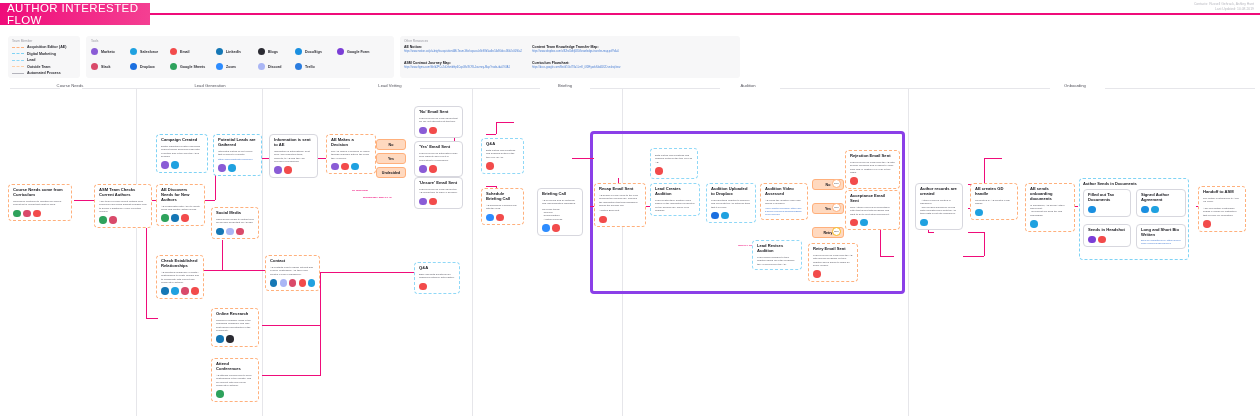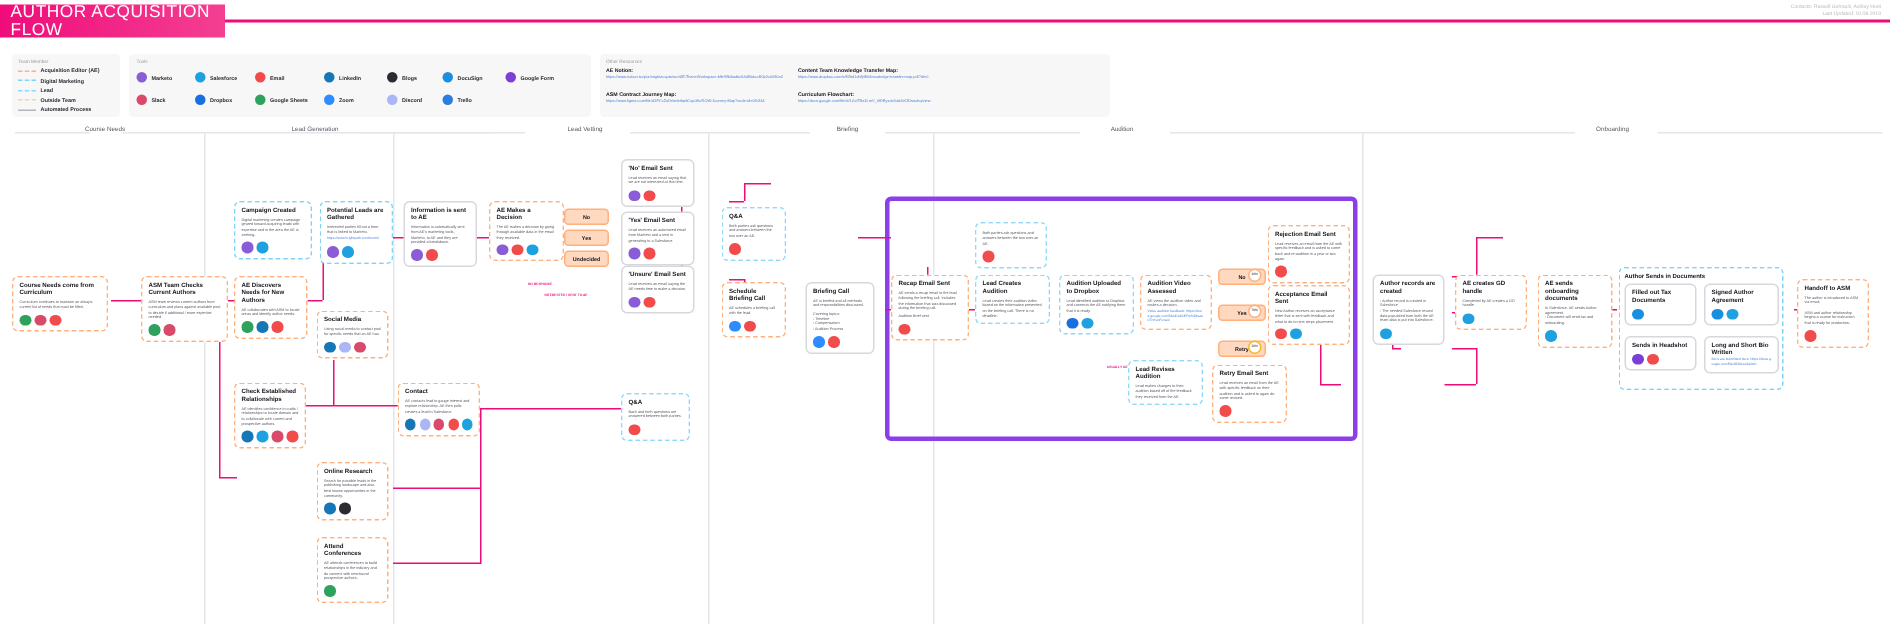--- a/index.html
+++ b/index.html
@@ -62,21 +62,21 @@
   
   .conn { position:absolute; background:#ef0c7a; }
   .ch { height:1px; }
   .cv { width:1px; }
   .elbl { position:absolute; font-size:2.2px; color:#ef0c7a; font-weight:bold; }
 </style>
 </head>
 <body>
 
 <div id="title-bar">
-  <span class="t">AUTHOR ACQUISITION FLOW</span>
+  <span class="t">AUTHOR INTERESTED FLOW</span>
 </div>
 <div id="title-rule"></div>
 <div id="meta">
   <div>Contacts: Russell Gehrack, Ashley Hunt</div>
   <div>Last Updated: 10.08.2019</div>
 </div>
 
 <div class="panel" style="left:8px;top:36px;width:72px;height:42px;"></div>
 <div class="panel-cap" style="left:12px;top:38.5px;">Team Member</div>
 <div class="leg-row" style="left:12px;top:45px;">

